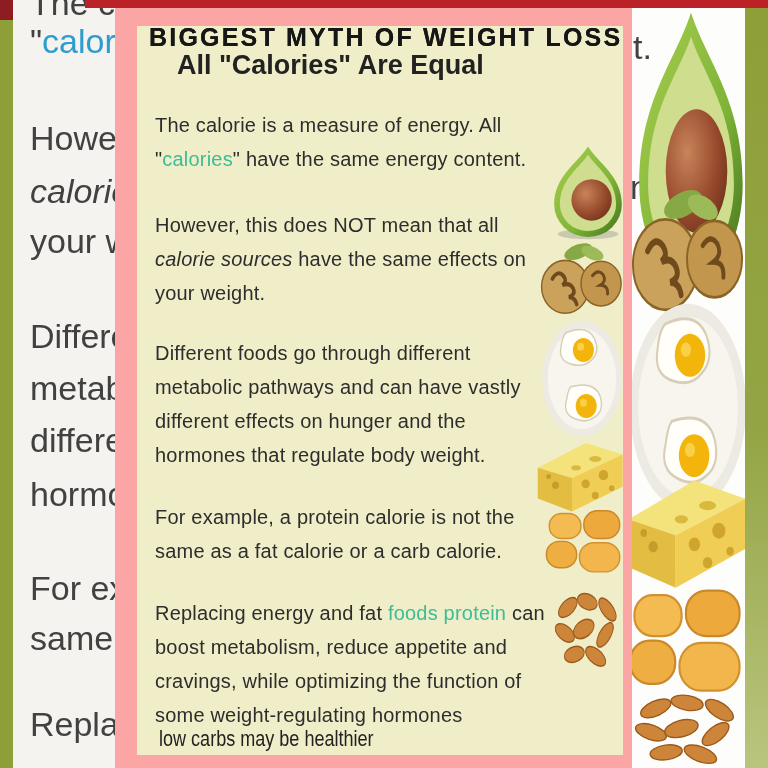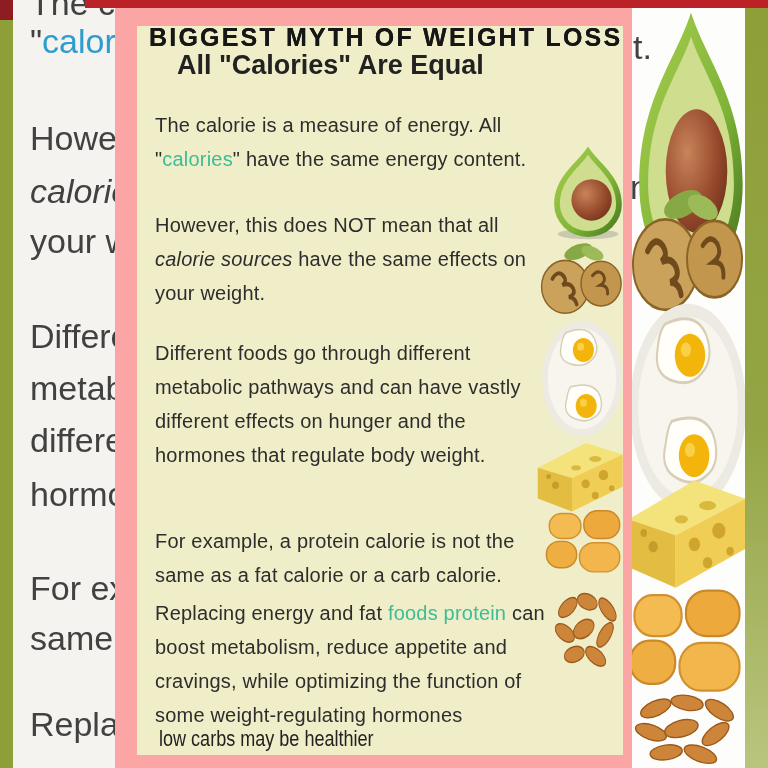--- a/index.html
+++ b/index.html
@@ -50,21 +50,21 @@
 
   .eyebrow { position:absolute; left:12px; top:-3px; font-size:25px; font-weight:bold;
              letter-spacing:2.2px; color:#161616; white-space:nowrap;
              text-shadow:0 0 0.6px #161616; }
   .card-title { position:absolute; left:40px; top:24px; font-size:27px; font-weight:bold;
                 color:#222; white-space:nowrap; }
 
   .para { position:absolute; left:18px; width:402px; font-size:20px; line-height:34px;
           color:#2d2d2d; letter-spacing:0.2px; }
   .p1 { top:82px; }  .p2 { top:182px; } .p3 { top:310px; }
-  .p4 { top:498px; } .p5 { top:570px; }
+  .p4 { top:474px; } .p5 { top:570px; }
   .teal { color:#3bbd97; }
   .em-dark { font-style:italic; }
   .footer-line { position:absolute; left:22px; top:700px; font-size:22px; line-height:26px;
                  color:#222; white-space:nowrap; transform:scaleX(0.82); transform-origin:left top; }
 </style>
 </head>
 <body>
 
 <div class="screen">
 

